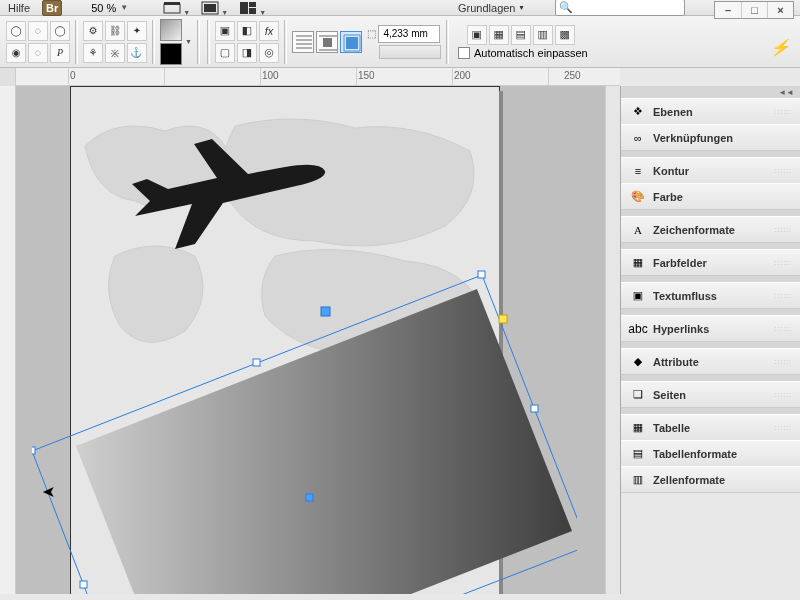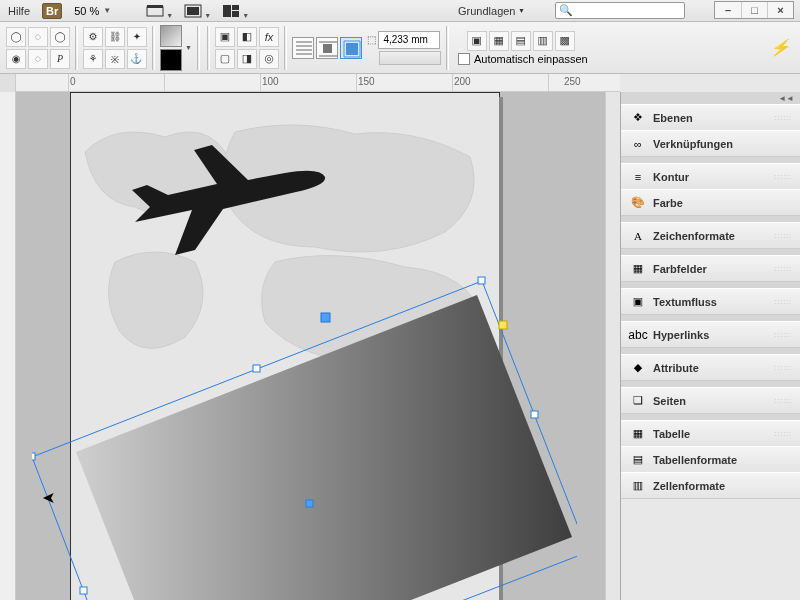--- a/index.html
+++ b/index.html
@@ -1,22 +1,22 @@
 <!DOCTYPE html>
 <html><head>
   <meta charset="utf-8">
   <style>
     * { box-sizing: border-box; margin: 0; padding: 0; font-family: "Segoe UI", Tahoma, sans-serif; font-size: 11px; }
     body { background: #e8e8e8; width: 800px; height: 600px; overflow: hidden; user-select: none; }
 
     
-    .menubar { height: 22px; background: linear-gradient(#f0f0f0,#e2e2e2); border-bottom:1px solid #bbb; display:flex; align-items:center; padding:0 8px; gap:12px; position:relative; }
+    .menubar { height: 16px; background: linear-gradient(#f0f0f0,#e2e2e2); border-bottom:1px solid #bbb; display:flex; align-items:center; padding:0 8px; gap:12px; position:relative; }
     .menubar .menuitem { color:#333; }
     .br-badge { background:#8a6d3b; color:#fff; font-weight:bold; padding:1px 3px; border:1px solid #654; border-radius:2px; }
-    .zoom-combo { display:flex; align-items:center; gap:4px; margin-left:0; }
+    .zoom-combo { display:flex; align-items:center; gap:4px; margin-left:17px; }
     .zoom-combo .tri { font-size:8px; color:#555;}
     .top-icons { display:flex; gap:18px; margin-left:22px;}
     .top-icon { width:20px; height:16px; display:flex; align-items:center; justify-content:center; position:relative;}
     .top-icon .tri { position:absolute; right:-8px; bottom:0; font-size:7px; color:#555;}
     .workspace-sel { position:absolute; left:458px; display:flex; align-items:center; gap:4px; color:#333;}
     .search-box { position:absolute; left:555px; width:130px; height:17px; background:#fff; border:1px solid #999; border-radius:2px; display:flex; align-items:center; padding:0 3px;}
     .winbtns { position:absolute; right:6px; top:1px; display:flex; border:1px solid #999; background:#f6f6f6;}
     .winbtns div { width:26px; height:16px; border-left:1px solid #ccc; display:flex; align-items:center; justify-content:center; font-weight:bold; color:#444;}
     .winbtns div:first-child { border-left:none;}
 

